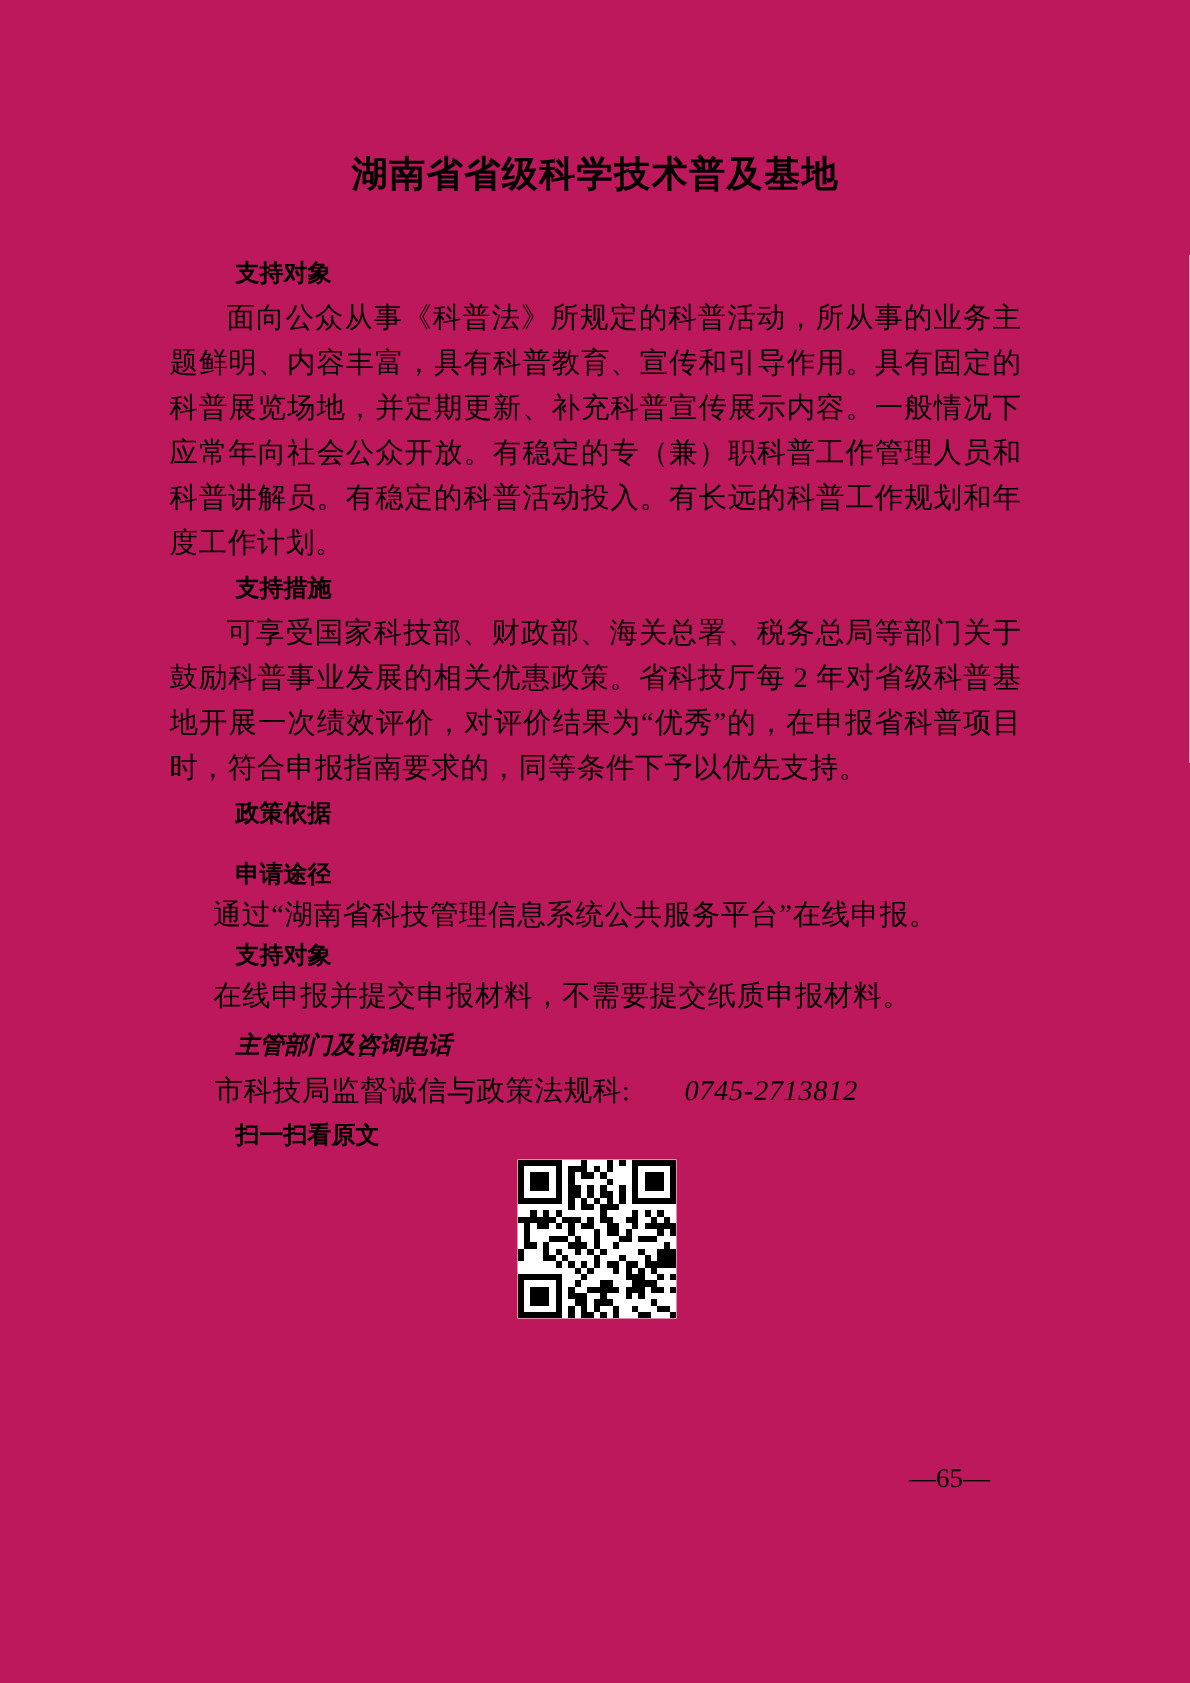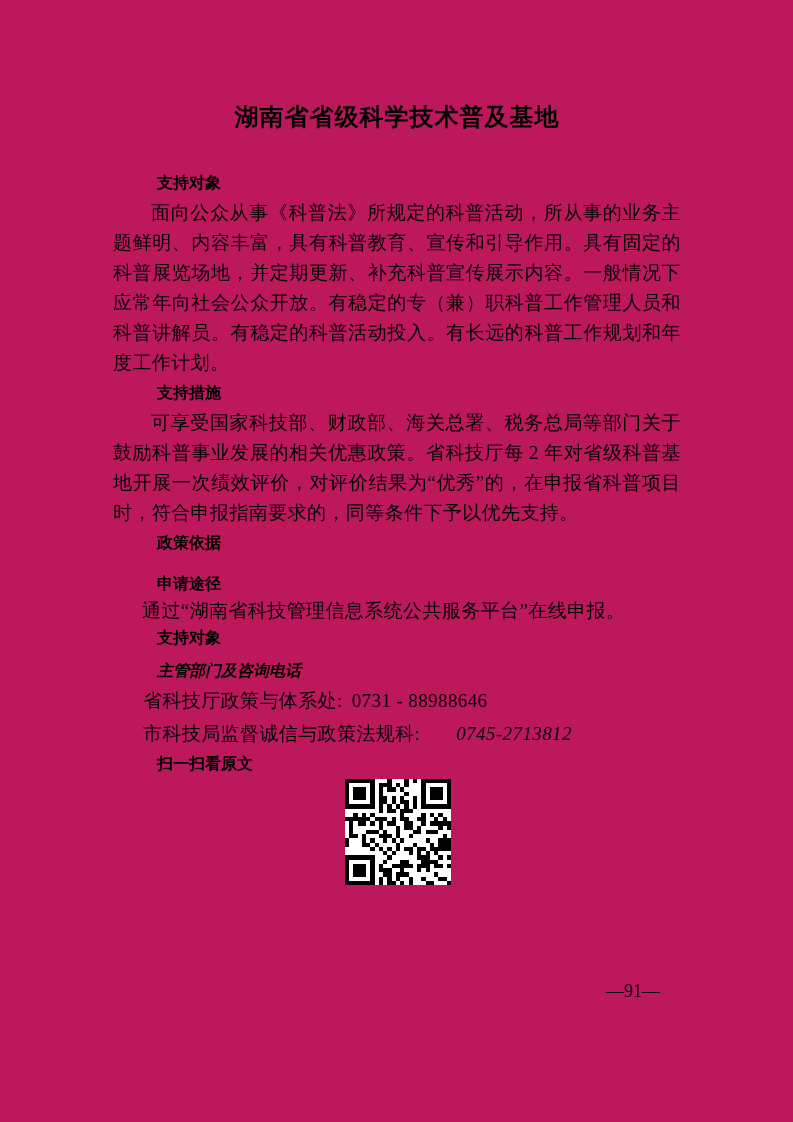--- a/index.html
+++ b/index.html
@@ -95,25 +95,23 @@
 
     <div class="sec-heading">支持措施</div>
     <div class="body-par">可享受国家科技部、财政部、海关总署、税务总局等部门关于鼓励科普事业发展的相关优惠政策。省科技厅每 2 年对省级科普基地开展一次绩效评价，对评价结果为“优秀”的，在申报省科普项目时，符合申报指南要求的，同等条件下予以优先支持。</div>
 
     <div class="sec-heading">政策依据</div>
 
     <div class="sec-heading h27 gap-top">申请途径</div>
     <div class="single-line">通过“湖南省科技管理信息系统公共服务平台”在线申报。</div>
 
     <div class="sec-heading h27">支持对象</div>
+    <div class="single-line">在线申报并提交申报材料，不需要提交纸质申报材料。</div>
 
     <div class="sec-heading h27 gap-top-sm">主管部门及咨询电话</div>
-    <div class="contact-row">
-      <span>省科技厅政策与体系处:</span><span class="contact-number num-gap-sm">0731 - 88988646</span>
-    </div>
     <div class="contact-row">
       <span>市科技局监督诚信与政策法规科:</span><span class="contact-number num-gap-lg">0745-2713812</span>
     </div>
 
     <div class="sec-heading h27">扫一扫看原文</div>
 
     <div class="qr-wrap">
       <svg id="qr-svg" width="106" height="106" viewBox="0 0 25 25" shape-rendering="crispEdges">
           <rect x="0" y="0" width="1" height="1" fill="#000000"></rect>
           <rect x="1" y="0" width="1" height="1" fill="#000000"></rect>
@@ -403,16 +401,16 @@
           <rect x="10" y="24" width="1" height="1" fill="#000000"></rect>
           <rect x="11" y="24" width="1" height="1" fill="#000000"></rect>
           <rect x="13" y="24" width="1" height="1" fill="#000000"></rect>
           <rect x="15" y="24" width="1" height="1" fill="#000000"></rect>
           <rect x="19" y="24" width="1" height="1" fill="#000000"></rect>
           <rect x="20" y="24" width="1" height="1" fill="#000000"></rect>
           <rect x="24" y="24" width="1" height="1" fill="#000000"></rect>
         </svg>
     </div>
 
-    <div class="page-number">—91—</div>
+    <div class="page-number">—65—</div>
 
   </div>
 </div>
 
 </body></html>

